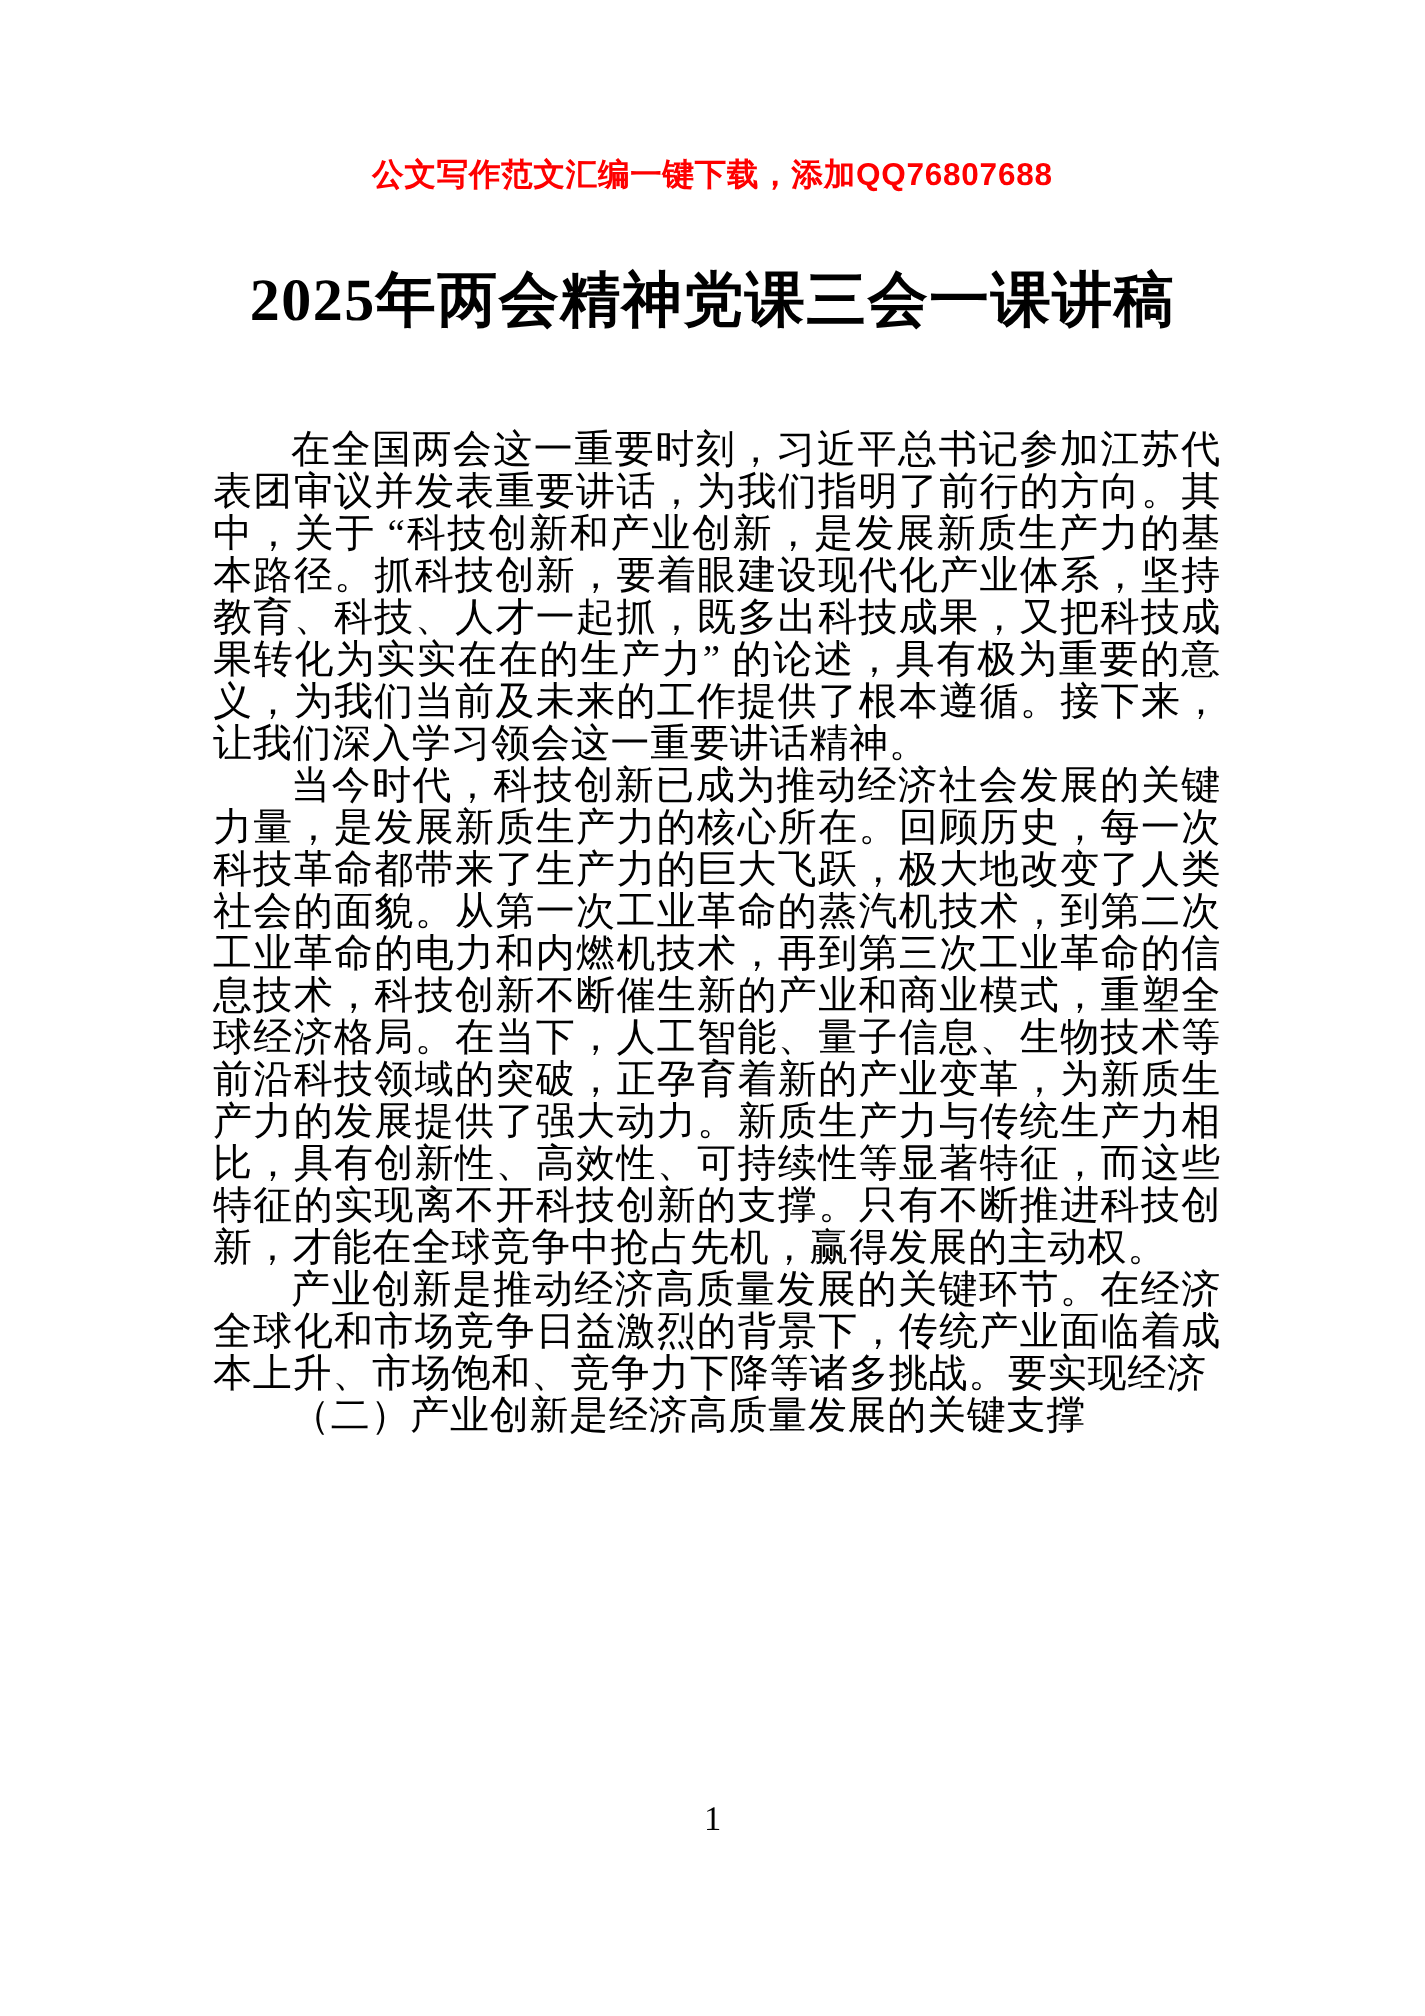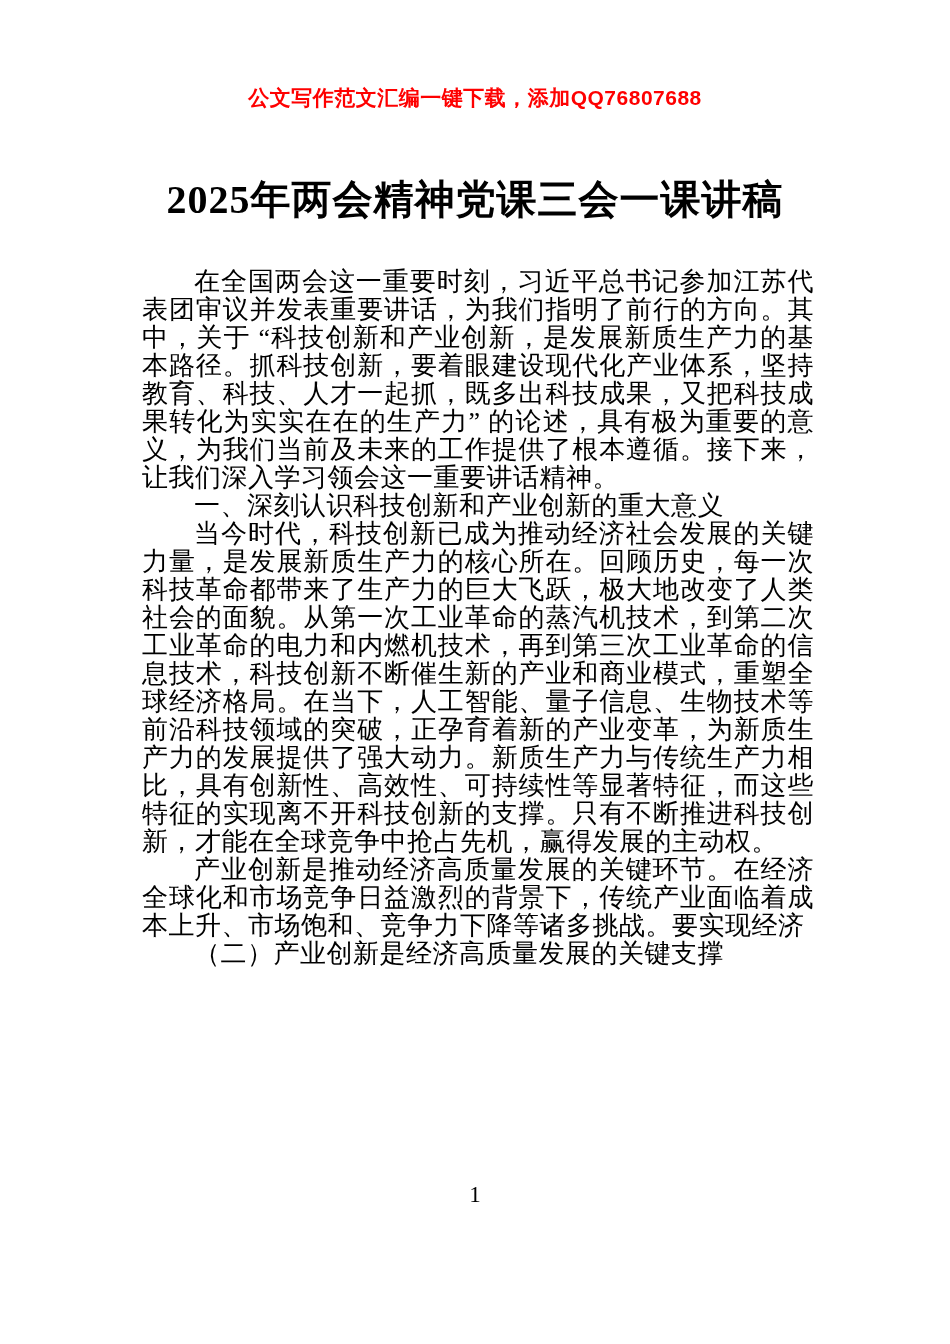--- a/index.html
+++ b/index.html
@@ -1,15 +1,15 @@
 <!DOCTYPE html>
 <html><head>
 <meta charset="utf-8">
 <style>
-  * { box-sizing: border-box; }
+  * { box-sizing: border-box; margin-top: 18px; }
   html, body { margin: 0; padding: 0; }
   body { background: #ffffff; }
 
   .page {
     position: relative;
     width: 950px;
     height: 1344px;
     margin: 0 auto;
     background: #ffffff;
     color: #000000;
@@ -72,21 +72,20 @@
 <body>
 
 <div class="page">
 
   <div class="notice">公文写作范文汇编一键下载，添加QQ76807688</div>
 
   <h1 class="doc-title">2025年两会精神党课三会一课讲稿</h1>
 
   <div class="doc-body">
     <p>在全国两会这一重要时刻，习近平总书记参加江苏代表团审议并发表重要讲话，为我们指明了前行的方向。其中，关于 “科技创新和产业创新，是发展新质生产力的基本路径。抓科技创新，要着眼建设现代化产业体系，坚持教育、科技、人才一起抓，既多出科技成果，又把科技成果转化为实实在在的生产力” 的论述，具有极为重要的意义，为我们当前及未来的工作提供了根本遵循。接下来，让我们深入学习领会这一重要讲话精神。</p>
-    <p>一、深刻认识科技创新和产业创新的重大意义</p>
     <p>当今时代，科技创新已成为推动经济社会发展的关键力量，是发展新质生产力的核心所在。回顾历史，每一次科技革命都带来了生产力的巨大飞跃，极大地改变了人类社会的面貌。从第一次工业革命的蒸汽机技术，到第二次工业革命的电力和内燃机技术，再到第三次工业革命的信息技术，科技创新不断催生新的产业和商业模式，重塑全球经济格局。在当下，人工智能、量子信息、生物技术等前沿科技领域的突破，正孕育着新的产业变革，为新质生产力的发展提供了强大动力。新质生产力与传统生产力相比，具有创新性、高效性、可持续性等显著特征，而这些特征的实现离不开科技创新的支撑。只有不断推进科技创新，才能在全球竞争中抢占先机，赢得发展的主动权。</p>
     <p>产业创新是推动经济高质量发展的关键环节。在经济全球化和市场竞争日益激烈的背景下，传统产业面临着成本上升、市场饱和、竞争力下降等诸多挑战。要实现经济</p>
     <p>（二）产业创新是经济高质量发展的关键支撑</p>
   </div>
 
   <div class="page-number">1</div>
 
 </div>
 
 </body></html>

